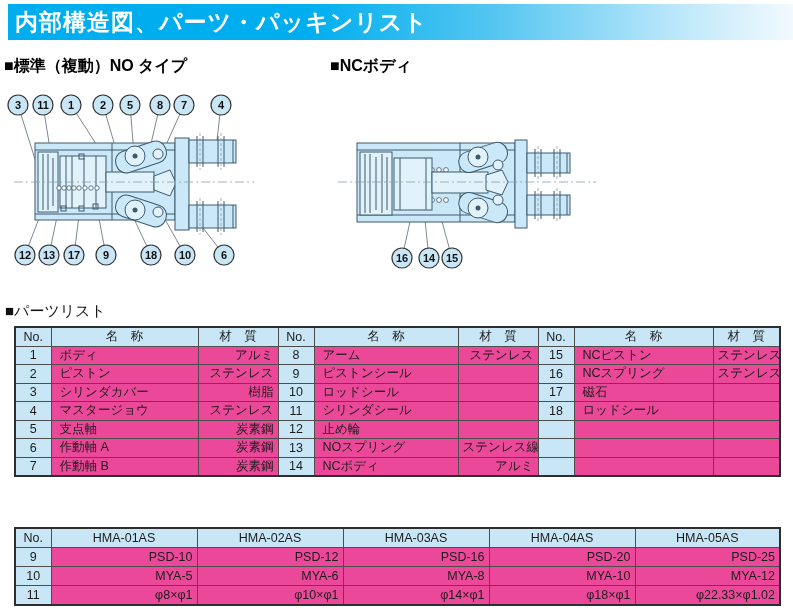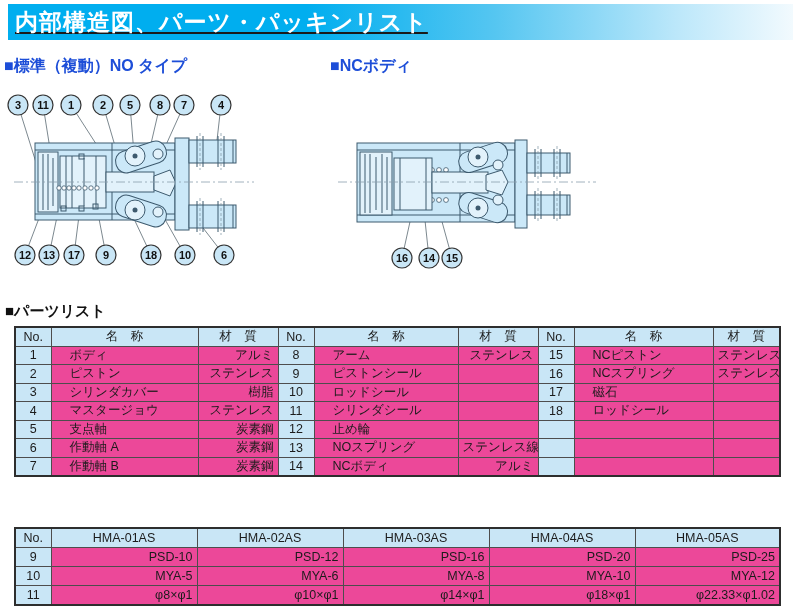--- a/index.html
+++ b/index.html
@@ -5,46 +5,46 @@
   html,body{margin:0;padding:0;background:#fff;}
   #page{
     position:relative; width:793px; height:615px; overflow:hidden;
     background:#fff; font-family:"Liberation Sans","DejaVu Sans",sans-serif;
     color:#1a1a1a;
   }
   
   .title-bar{
     position:absolute; left:8px; top:4px; width:785px; height:36px;
     background:linear-gradient(to right,#00AEEF 0%,#00AEEF 38%,#55C6F1 62%,#BBE7FA 85%,#F2FAFE 100%);
-    display:flex; align-items:center;text-decoration:underline;
+    display:flex; align-items:center;
   }
   .title-bar .t{
     color:#fff; font-size:23px; font-weight:bold; letter-spacing:1px; padding-left:7px;
     white-space:nowrap;
   }
   
-  .sec-label{position:absolute; font-size:16px; font-weight:bold; color:#1d4ed8; white-space:nowrap;}
-  .list-label{position:absolute; font-size:15px; font-weight:bold; color:#111; white-space:nowrap;}
+  .sec-label{position:absolute; font-size:16px; font-weight:bold; color:#000000; white-space:nowrap;}
+  .list-label{position:absolute; font-size:15px; font-weight:normal; color:#111; white-space:nowrap;}
   
   svg{position:absolute; overflow:visible;}
   .dline{stroke:#3d5a6e; stroke-width:1; fill:none;}
   .dfill{fill:#cbe8f8; stroke:#3d5a6e; stroke-width:1;}
   .dfill2{fill:#e2f2fb; stroke:#3d5a6e; stroke-width:1;}
   .leader{stroke:#5a6a72; stroke-width:0.8; fill:none;}
   .callout{fill:#c9e6f6; stroke:#333; stroke-width:1.2;}
   .callout-num{font-size:11px; font-weight:bold; fill:#111; text-anchor:middle;}
   .centerline{stroke:#8aa0ad; stroke-width:0.8; stroke-dasharray:9 3 2 3; fill:none;}
   
   table{border-collapse:collapse; table-layout:fixed; position:absolute; background:#ec4899;}
   table, .outer{border:2px solid #2e2e2e;}
   td,th{border:1px solid #4d4d4d; font-size:12.5px; font-weight:normal; padding:0 4px;
         height:17.5px; overflow:hidden; white-space:nowrap; color:#1c1c1c;}
   .hdr{background:#c9e6f6; text-align:center;}
   .no-cell{background:#c9e6f6; text-align:center;}
-  .name-cell{text-align:left; padding-left:18px;}
+  .name-cell{text-align:left; padding-left:8px;}
   .mat-cell{text-align:right;}
   .val-cell{text-align:right;}
   .packing td{height:18px;}
 </style>
 </head>
 <body>
 
 <div id="page">
 
   <div class="title-bar">

